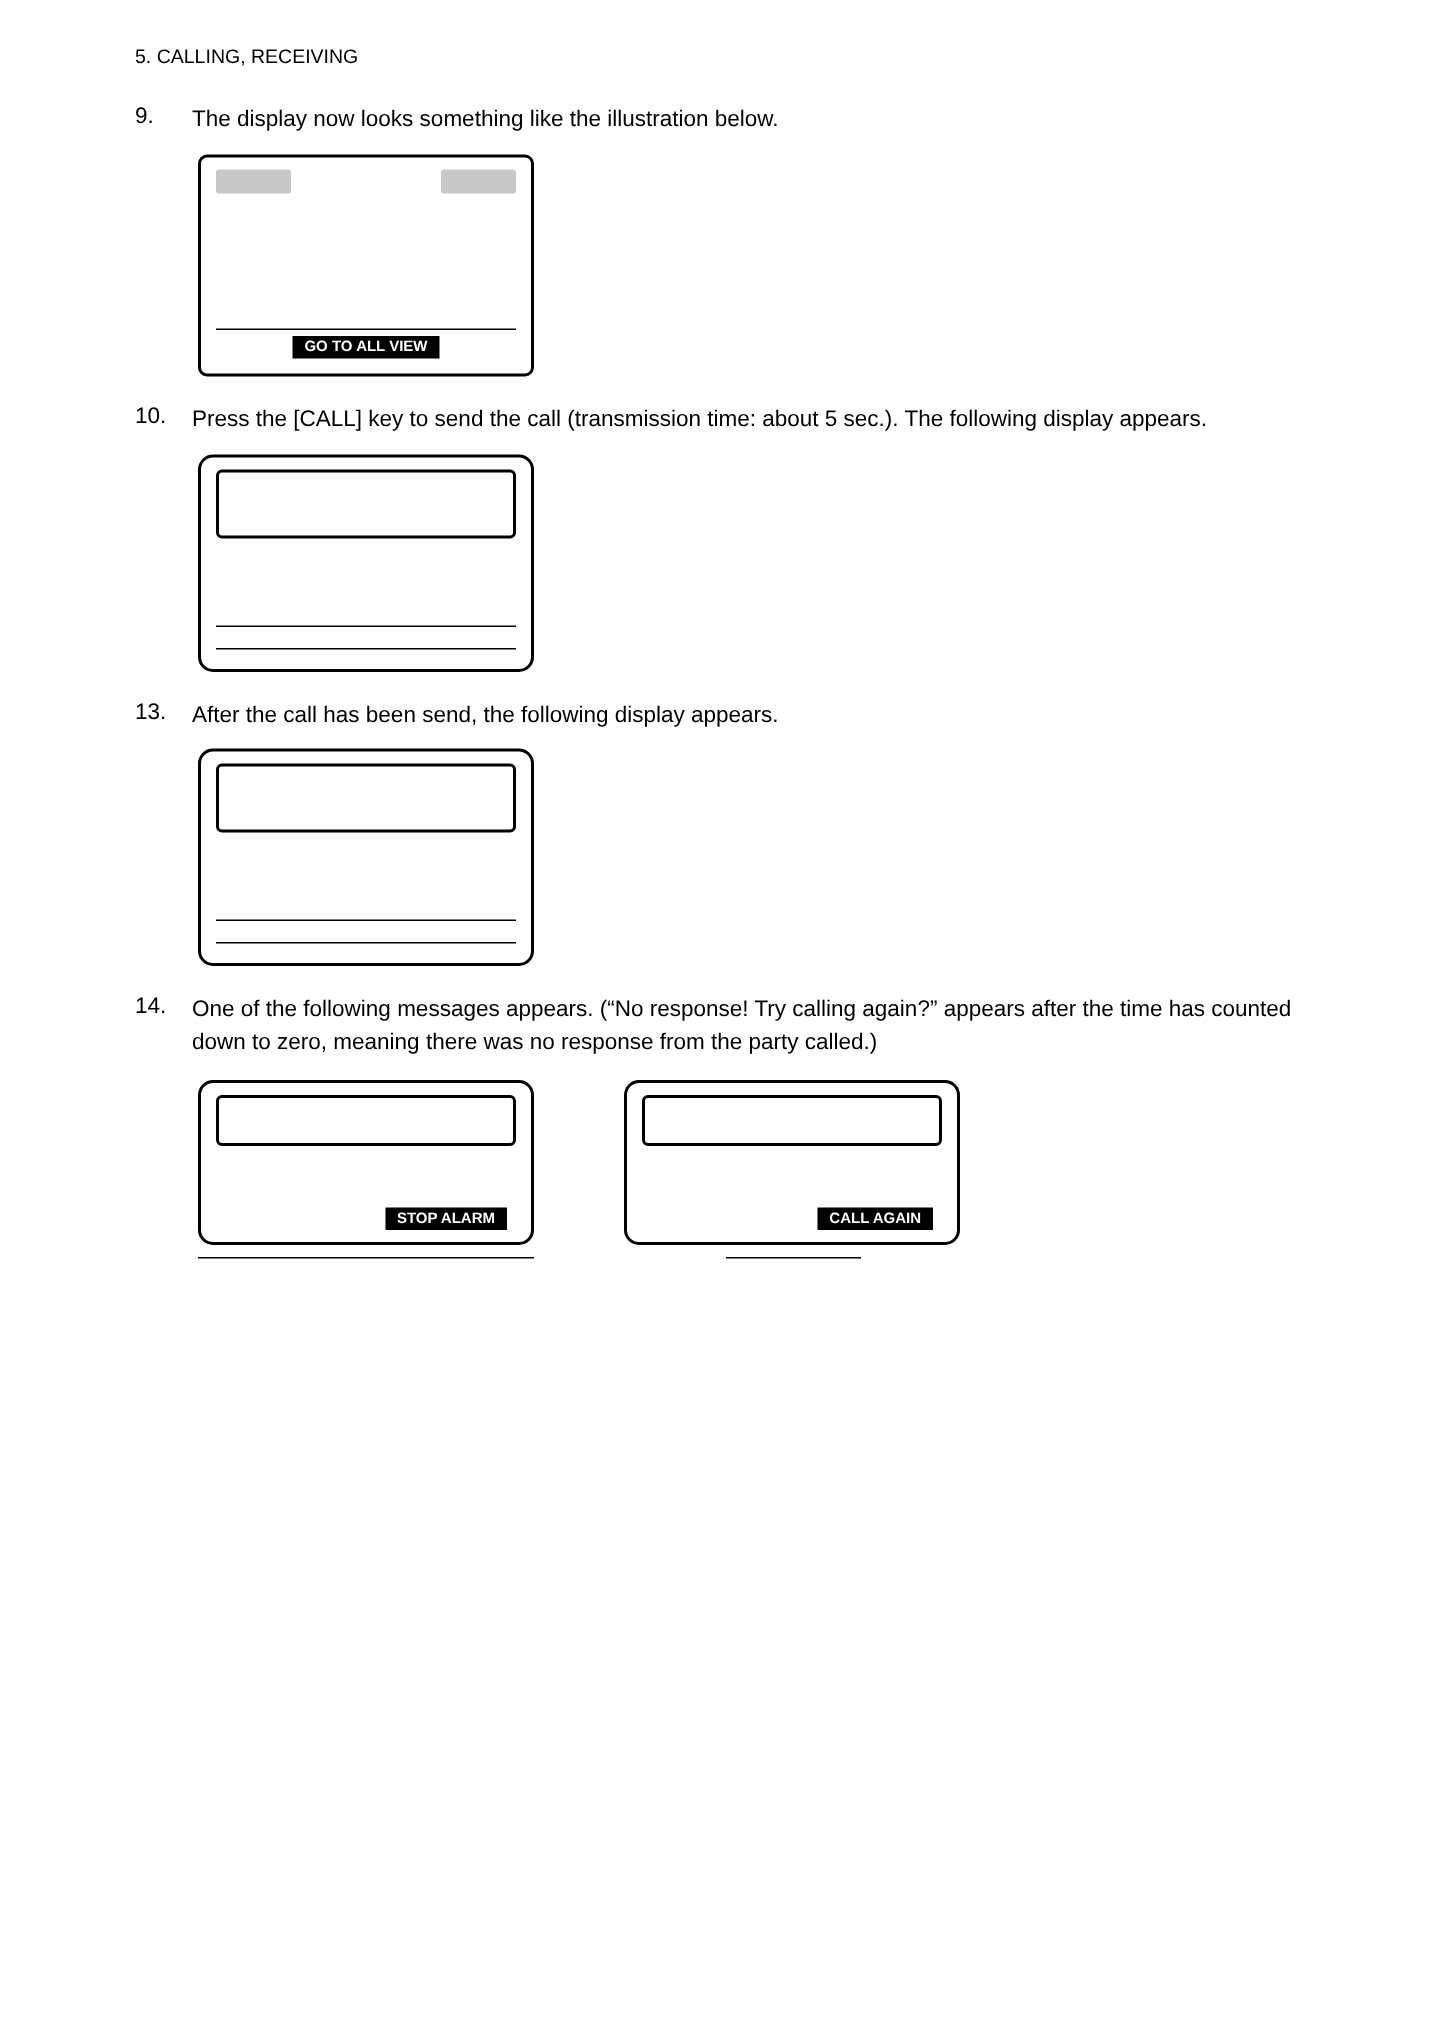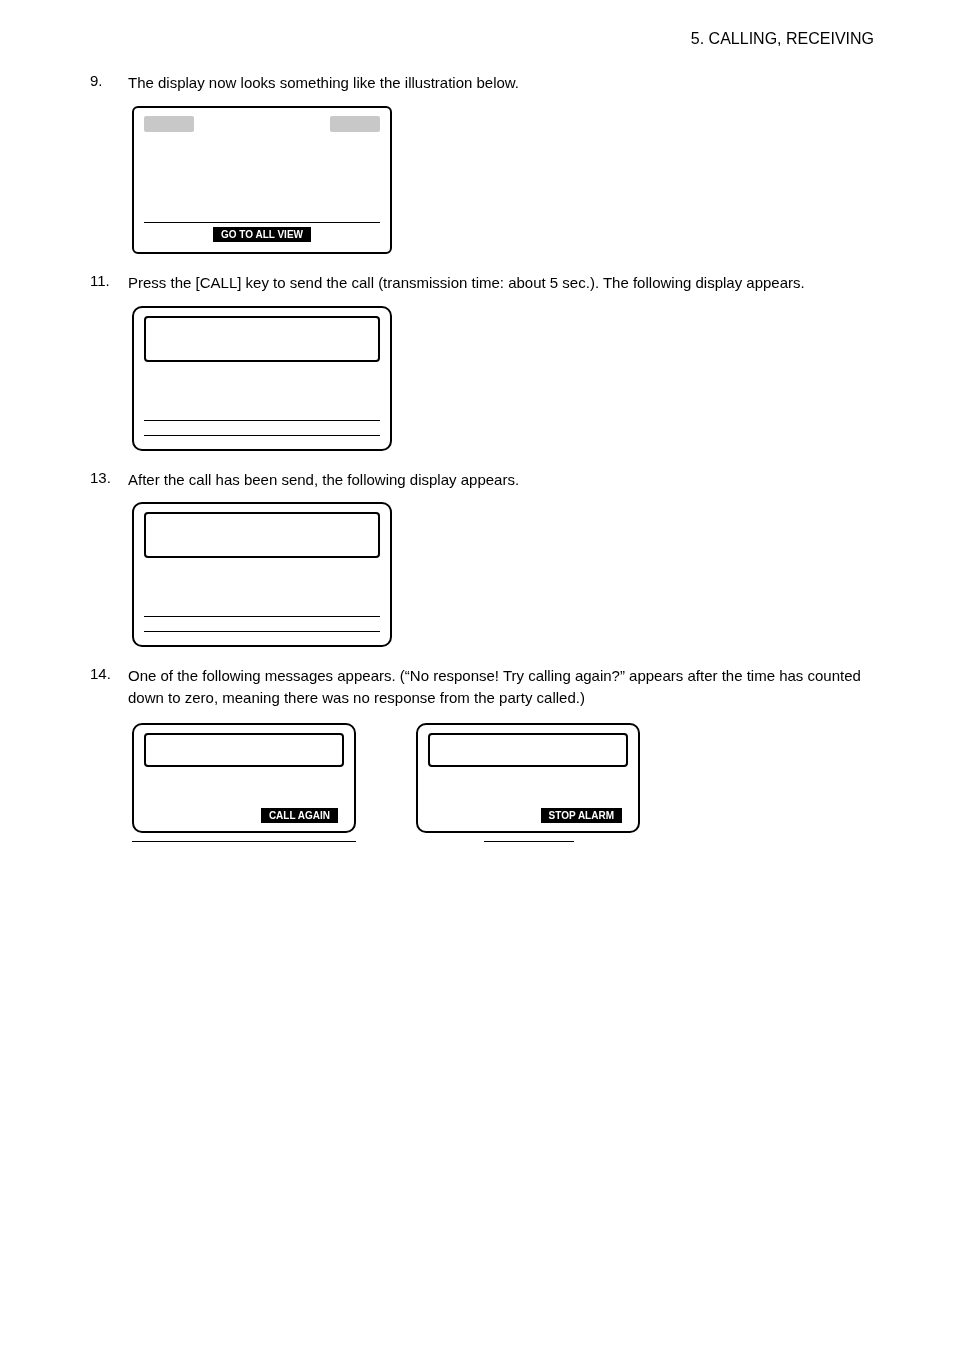--- a/index.html
+++ b/index.html
@@ -8,22 +8,21 @@
     color: #000;
     background: #fff;
     margin: 0;
     width: 954px;
     height: 1351px;
     position: relative;
     padding: 30px 80px 30px 90px;
     box-sizing: border-box;
   }
   .header {
-    text-align: right;
-    font-size: 16px;
+    font-size: 13px;
     margin-bottom: 24px;
   }
   ol.main {
     list-style: none;
     padding: 0;
     margin: 0;
   }
   ol.main > li {
     display: flex;
     margin-bottom: 6px;
@@ -37,21 +36,21 @@
   .txt {
     flex: 1;
     line-height: 1.45;
   }
   .display-wrap {
     margin-left: 42px;
     margin-top: 12px;
     margin-bottom: 18px;
   }
   .display-box {
-    width: 260px;
+    width: 224px;
     height: 145px;
     border: 2.5px solid #000;
     border-radius: 10px;
     padding: 8px 10px 10px 10px;
     box-sizing: border-box;
     display: flex;
     flex-direction: column;
     justify-content: flex-end;
   }
   .db-s1 { height: 148px; border-width: 2px; border-radius: 6px; }
@@ -166,21 +165,21 @@
     </div>
     <div class="body-area"></div>
     <div class="bottom-row go-all">
       <span class="black-btn">GO TO ALL VIEW</span>
     </div>
   </div>
 </div>
 
 <ol class="main">
   <li>
-    <span class="num">11.</span>
+    <span class="num">10.</span>
     <span class="txt">Press the [CALL] key to send the call (transmission time: about 5 sec.). The following display appears.</span>
   </li>
 </ol>
 
 <div class="display-wrap">
   <div class="display-box">
     <div class="display-inner"></div>
     <div class="mid-rules">
       <div class="rule"></div>
       <div style="height:8px"></div>
@@ -211,27 +210,27 @@
   <li>
     <span class="num">14.</span>
     <span class="txt">One of the following messages appears. (“No response! Try calling again?” appears after the time has counted down to zero, meaning there was no response from the party called.)</span>
   </li>
 </ol>
 
 <div class="two-col">
   <div class="display-box2">
     <div class="display-inner-s"></div>
     <div class="bottom-row2">
-      <span class="black-btn">CALL AGAIN</span>
+      <span class="black-btn">STOP ALARM</span>
     </div>
   </div>
   <div class="display-box2">
     <div class="display-inner-s"></div>
     <div class="bottom-row2">
-      <span class="black-btn">STOP ALARM</span>
+      <span class="black-btn">CALL AGAIN</span>
     </div>
   </div>
 </div>
 
 <div class="caption-row">
   <div class="cap-underline"></div>
   <div class="cap-underline short"></div>
 </div>
 
 </body></html>

